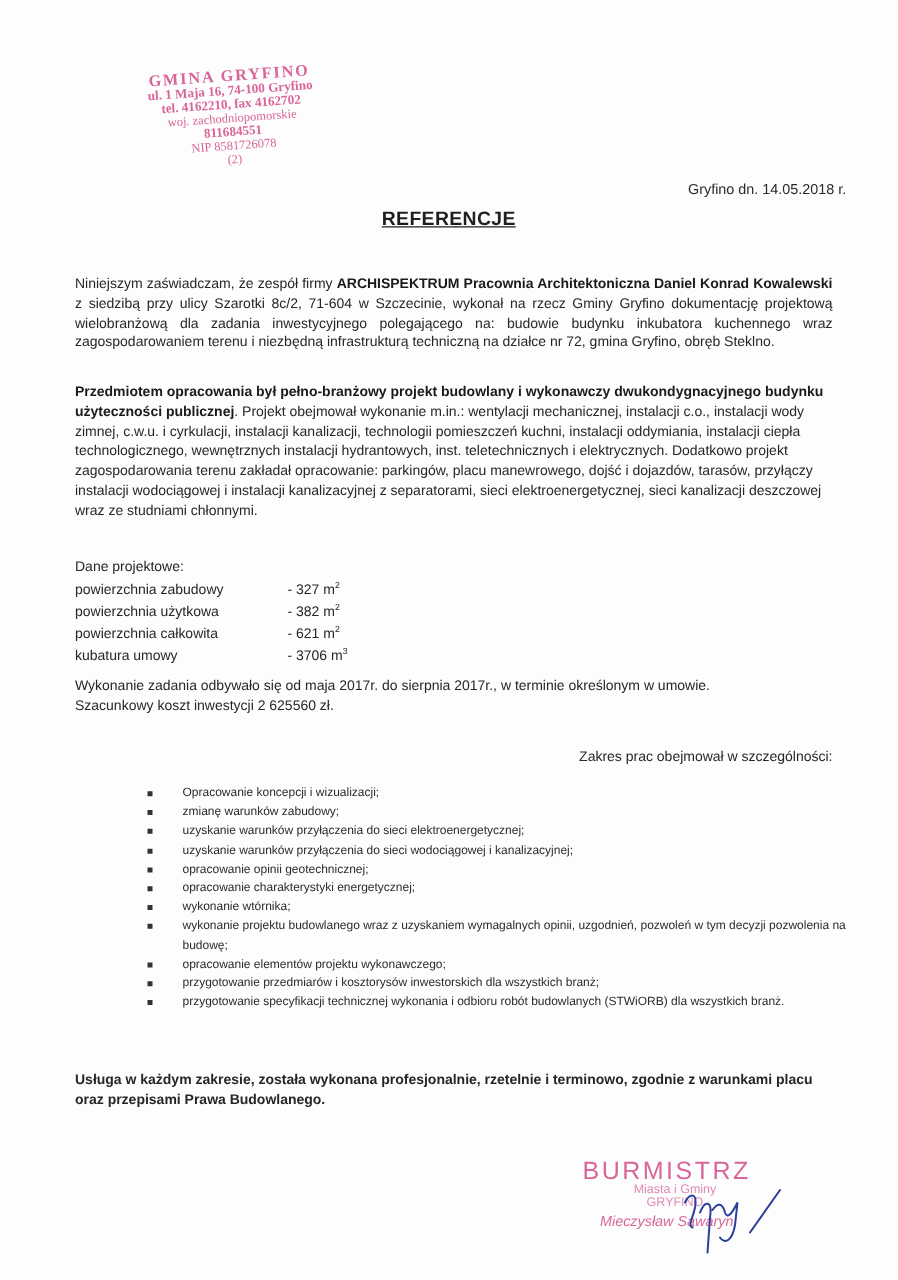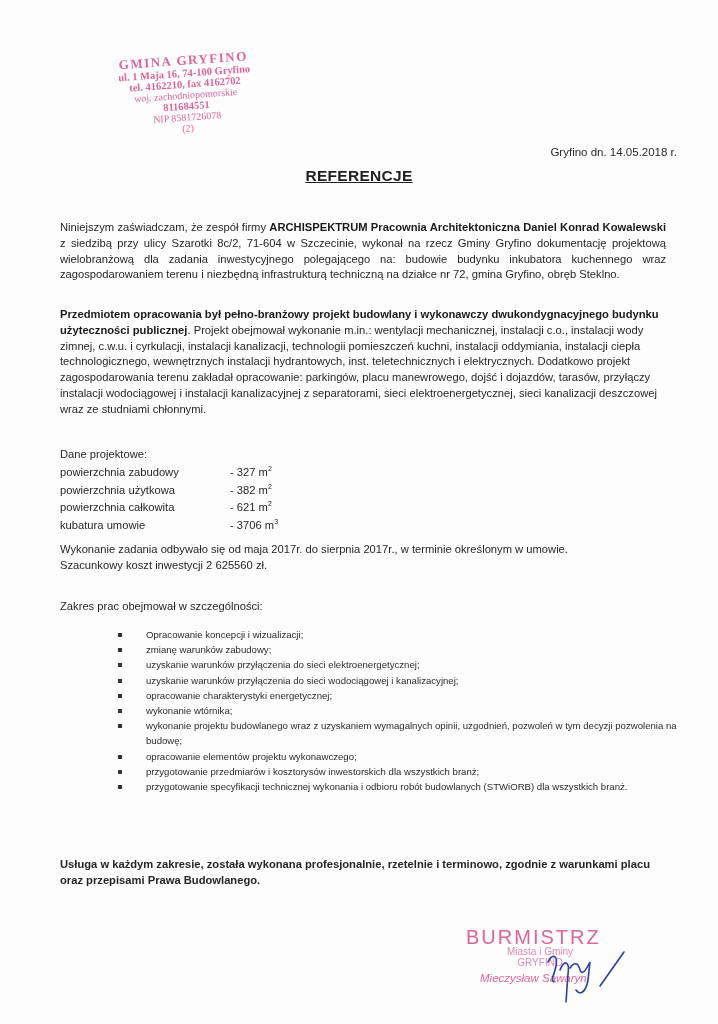--- a/index.html
+++ b/index.html
@@ -33,21 +33,21 @@
     .p1 { top: 220px; }
     .p2 { top: 307px; }
 
     .dane { position: absolute; left: 60px; top: 446px; font-size: 11.2px; color: #262626; }
     .dane .head { line-height: 16px; margin-bottom: 2px; }
     .dane .row { display: flex; line-height: 17.5px; }
     .dane .row .lbl { width: 170px; }
     .dane sup { font-size: 7px; vertical-align: super; line-height: 0; }
 
     .p3 { top: 542px; }
-    .p4 { top: 599px; }
+    .p4 { top: 599px; text-align: right; }
 
     .bullets { position: absolute; left: 118px; top: 627px; width: 560px; font-size: 9.6px; color: #2a2a2a; list-style: none; }
     .bullets li { position: relative; padding-left: 28px; line-height: 15.2px; }
     .bullets li .mark {
       position: absolute; left: 0; top: 6px; width: 4px; height: 4px; background: #333;
     }
 
     .p5 { top: 856px; font-weight: bold; line-height: 16px; }
 
     
@@ -88,37 +88,38 @@
     </div>
     <div class="row">
       <span class="lbl">powierzchnia użytkowa</span>
       <span><span>- 382 m</span><sup>2</sup></span>
     </div>
     <div class="row">
       <span class="lbl">powierzchnia całkowita</span>
       <span><span>- 621 m</span><sup>2</sup></span>
     </div>
     <div class="row">
-      <span class="lbl">kubatura umowie</span>
+      <span class="lbl">kubatura umowy</span>
       <span><span>- 3706 m</span><sup>3</sup></span>
     </div>
   </div>
 
   <div class="para p3">
     <div>Wykonanie zadania odbywało się od maja 2017r. do sierpnia 2017r., w terminie określonym w umowie.</div>
     <div>Szacunkowy koszt inwestycji 2 625560 zł.</div>
   </div>
 
   <div class="para p4">Zakres prac obejmował w szczególności:</div>
 
   <ul class="bullets">
     <li><span class="mark"></span><span>Opracowanie koncepcji i wizualizacji;</span></li>
     <li><span class="mark"></span><span>zmianę warunków zabudowy;</span></li>
     <li><span class="mark"></span><span>uzyskanie warunków przyłączenia do sieci elektroenergetycznej;</span></li>
     <li><span class="mark"></span><span>uzyskanie warunków przyłączenia do sieci wodociągowej i kanalizacyjnej;</span></li>
+    <li><span class="mark"></span><span>opracowanie opinii geotechnicznej;</span></li>
     <li><span class="mark"></span><span>opracowanie charakterystyki energetycznej;</span></li>
     <li><span class="mark"></span><span>wykonanie wtórnika;</span></li>
     <li><span class="mark"></span><span>wykonanie projektu budowlanego wraz z uzyskaniem wymagalnych opinii, uzgodnień, pozwoleń w tym decyzji pozwolenia na budowę;</span></li>
     <li><span class="mark"></span><span>opracowanie elementów projektu wykonawczego;</span></li>
     <li><span class="mark"></span><span>przygotowanie przedmiarów i kosztorysów inwestorskich dla wszystkich branż;</span></li>
     <li><span class="mark"></span><span>przygotowanie specyfikacji technicznej wykonania i odbioru robót budowlanych (STWiORB) dla wszystkich branż.</span></li>
   </ul>
 
   <div class="para p5">Usługa w każdym zakresie, została wykonana profesjonalnie, rzetelnie i terminowo, zgodnie z warunkami placu oraz przepisami Prawa Budowlanego.</div>
 

